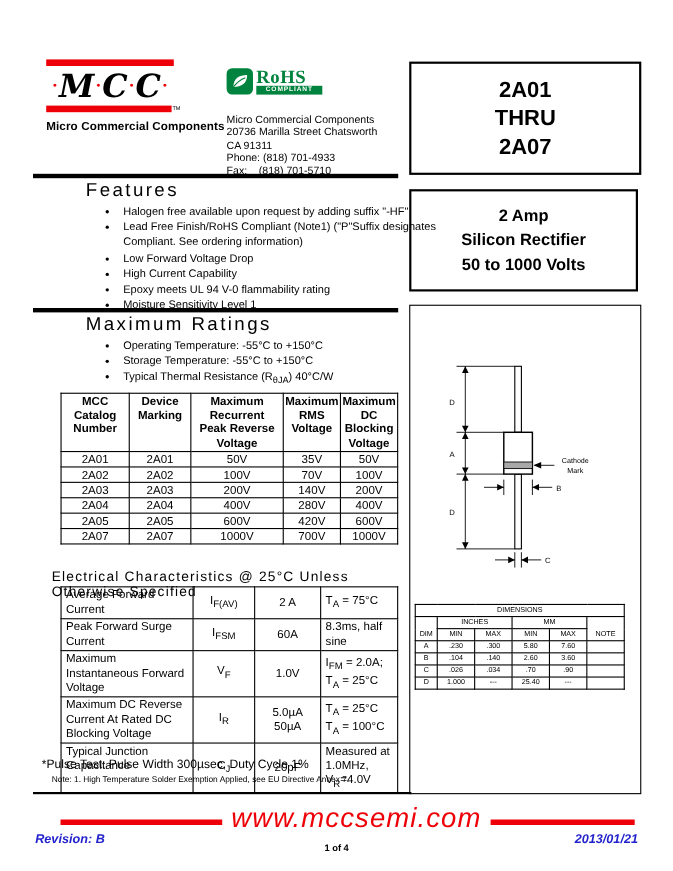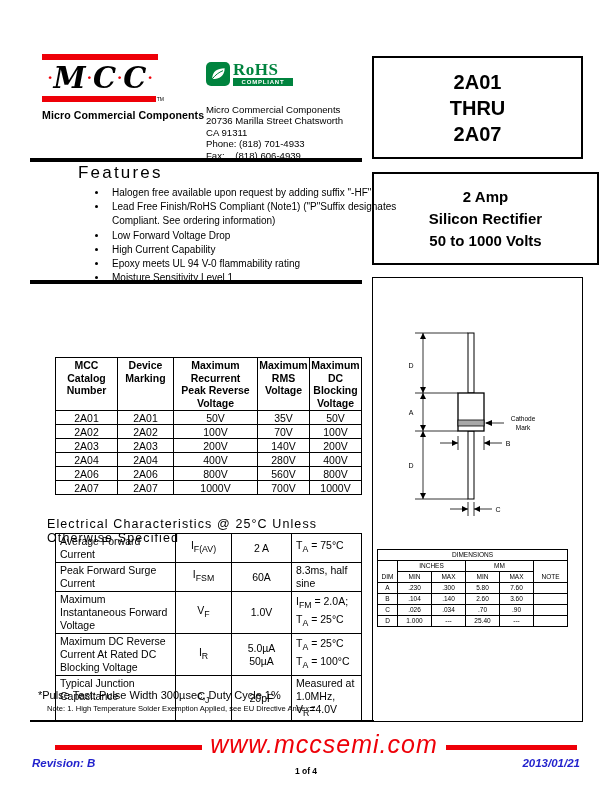--- a/index.html
+++ b/index.html
@@ -24,21 +24,21 @@
   .rohs-sub{background:var(--rohs_green);color:#fff;font-size:6px;font-weight:bold;letter-spacing:0.8px;
             padding:1px 2px;margin-top:1px;text-align:center;width:56px;}
 
   
   .address{left:206px;top:104px;font-size:9.6px;line-height:11.4px;}
   .address div{white-space:pre;}
 
   
   .box{box-sizing:border-box;border:2px solid #000;text-align:center;font-weight:bold;}
   .part-box{left:372px;top:56px;width:211px;height:103px;font-size:20px;line-height:26px;padding-top:11px;}
-  .desc-box{left:372px;top:172px;width:227px;height:93px;font-size:15px;line-height:22px;padding-top:12px;}
+  .desc-box{left:372px;top:172px;width:208px;height:93px;font-size:15px;line-height:22px;padding-top:12px;}
 
   
   .rule{left:30px;width:332px;height:4px;background:#000;}
   .bottom-rule{left:30px;top:720px;width:344px;height:2px;background:#000;}
 
   
   .sec{left:30px;width:335px;margin-left:48px;}
   .sec-title{font-size:17px;letter-spacing:2.2px;line-height:20px;}
   .sec ul{margin:3px 0 0 0;padding-left:30px;}
   .sec li{font-size:10px;line-height:14.2px;padding-left:4px;}
@@ -113,21 +113,21 @@
       <div class="rohs-title">RoHS</div>
       <div class="rohs-sub">COMPLIANT</div>
     </div>
   </div>
 
   <div class="abs address">
     <div>Micro Commercial Components</div>
     <div>20736 Marilla Street Chatsworth</div>
     <div>CA 91311</div>
     <div>Phone: (818) 701-4933</div>
-    <div>Fax:    (818) 606-4939</div>
+    <div>Fax:    (818) 701-5710</div>
   </div>
 
   <div class="abs box part-box">
     <div>2A01</div>
     <div>THRU</div>
     <div>2A07</div>
   </div>
 
   <div class="abs box desc-box">
     <div>2 Amp</div>
@@ -144,20 +144,28 @@
         <li>Lead Free Finish/RoHS Compliant (Note1) ("P"Suffix designates Compliant.  See ordering information)</li>
         <li>Low Forward Voltage Drop</li>
         <li>High Current Capability</li>
         <li>Epoxy meets UL 94 V-0 flammability rating</li>
         <li>Moisture Sensitivity Level 1</li>
       </ul>
   </div>
 
   <div class="abs rule" style="top:280px;"></div>
 
+  <div class="abs sec" style="top:285px;">
+    <div class="sec-title">Maximum Ratings</div>
+    <ul>
+        <li>Operating Temperature: -55°C to +150°C</li>
+        <li>Storage Temperature: -55°C to +150°C</li>
+        <li>Typical Thermal Resistance (R<sub>θJA</sub>) 40°C/W</li>
+      </ul>
+  </div>
 
   <table class="abs ratings">
     <colgroup>
         <col style="width:62px">
         <col style="width:56px">
         <col style="width:84px">
         <col style="width:52px">
         <col style="width:52px">
       </colgroup>
     <thead>
@@ -192,25 +200,25 @@
           <td>200V</td>
         </tr>
         <tr>
           <td>2A04</td>
           <td>2A04</td>
           <td>400V</td>
           <td>280V</td>
           <td>400V</td>
         </tr>
         <tr>
-          <td>2A06</td>
-          <td>2A06</td>
-          <td>800V</td>
-          <td>560V</td>
-          <td>800V</td>
+          <td>2A05</td>
+          <td>2A05</td>
+          <td>600V</td>
+          <td>420V</td>
+          <td>600V</td>
         </tr>
         <tr>
           <td>2A07</td>
           <td>2A07</td>
           <td>1000V</td>
           <td>700V</td>
           <td>1000V</td>
         </tr>
       </tbody>
   </table>

